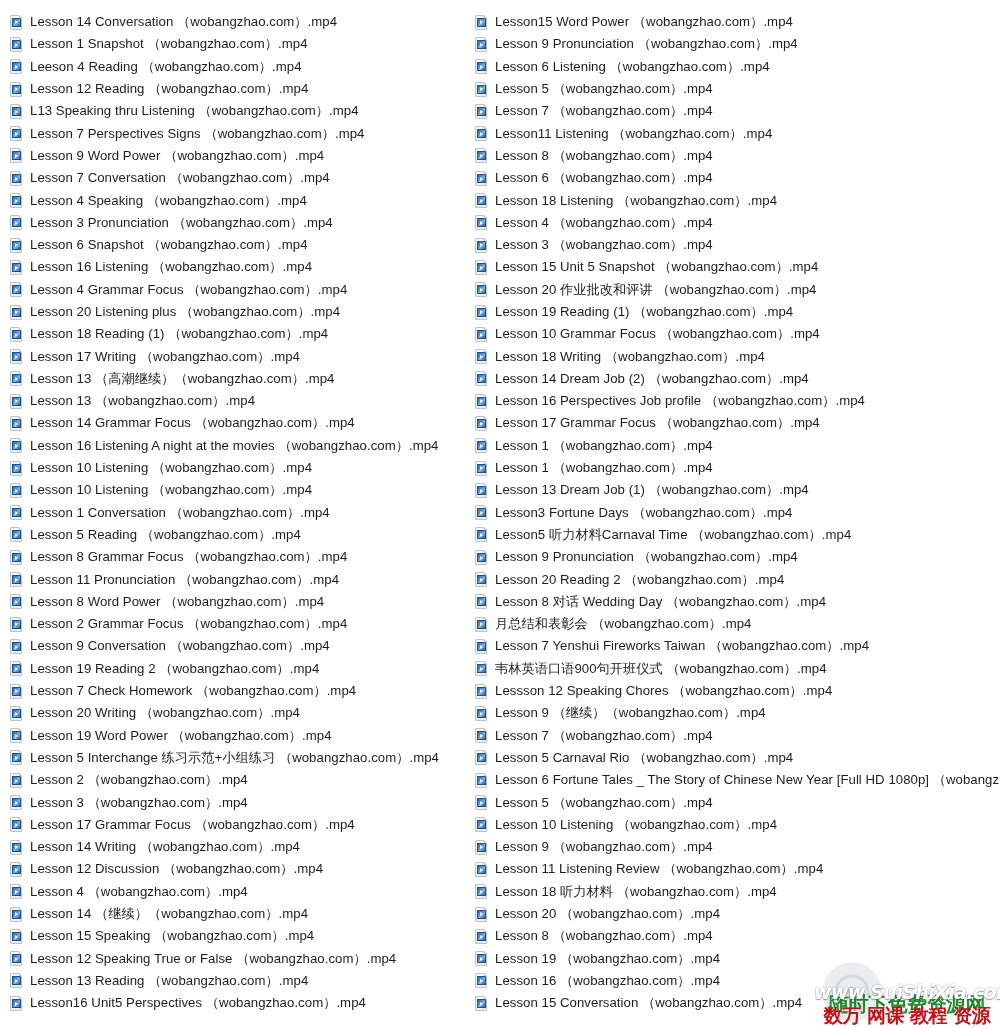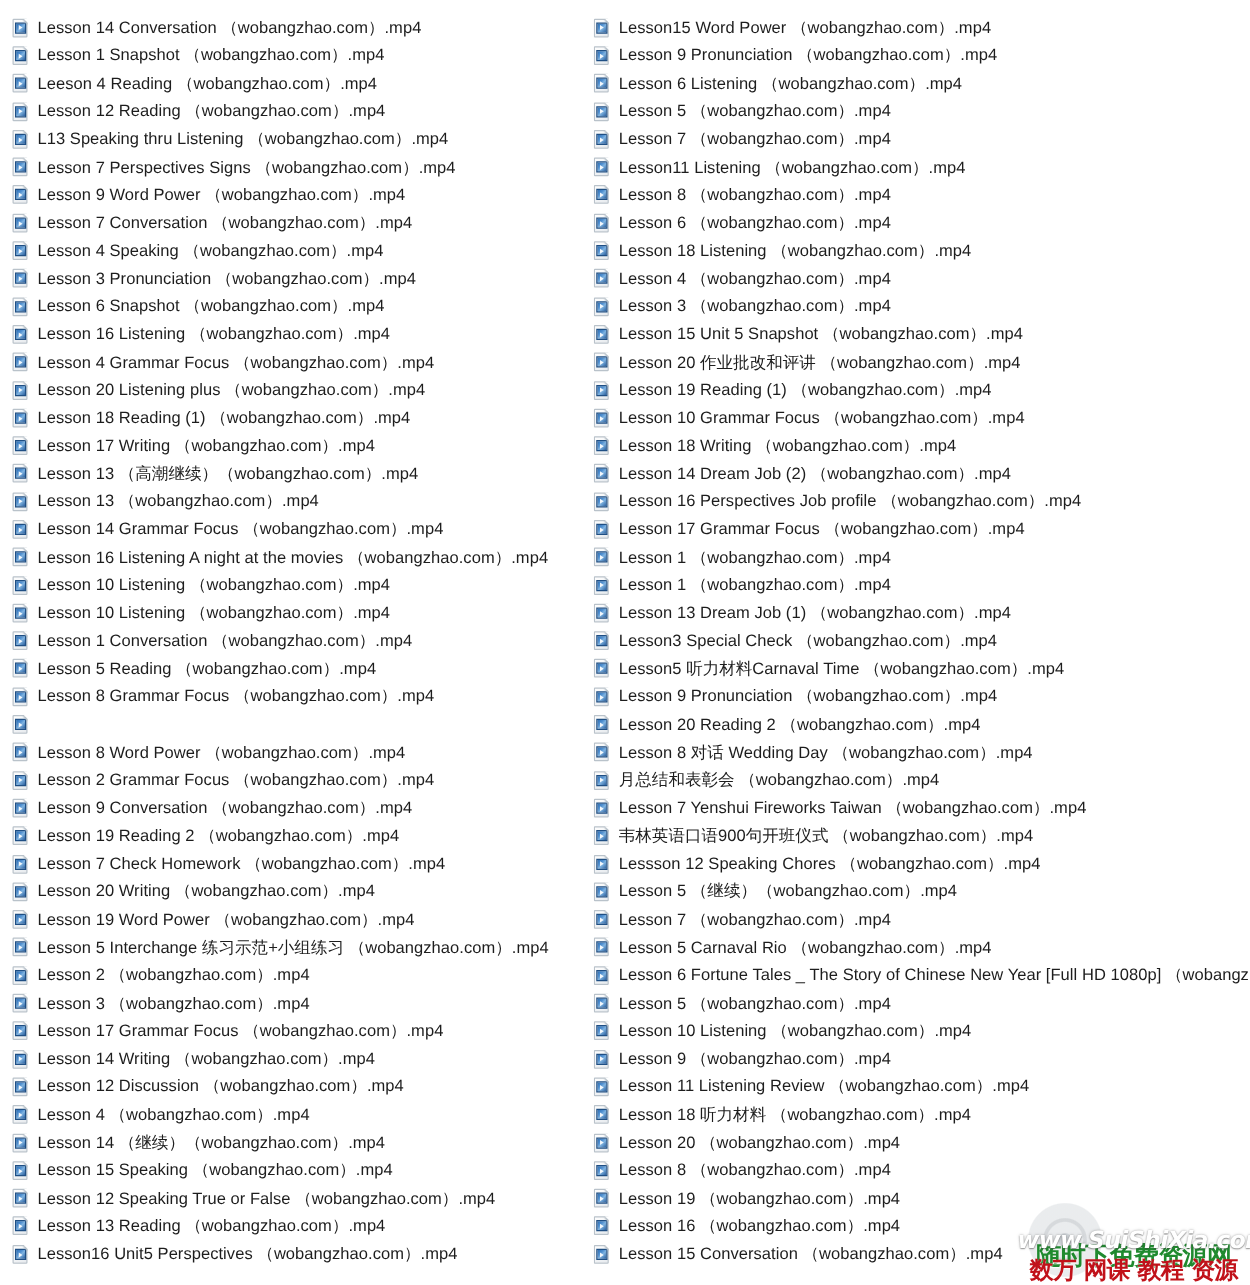--- a/index.html
+++ b/index.html
@@ -361,20 +361,21 @@
           <span class="fold"></span>
         </span>
         <span class="file-name">Lesson 8 Grammar Focus （wobangzhao.com）.mp4</span>
       </div>
       <div class="file-row">
         <span class="file-icon">
           <span class="page"></span>
           <span class="thumb"></span>
           <span class="fold"></span>
         </span>
+        <span class="file-name">Lesson 11 Pronunciation （wobangzhao.com）.mp4</span>
       </div>
       <div class="file-row">
         <span class="file-icon">
           <span class="page"></span>
           <span class="thumb"></span>
           <span class="fold"></span>
         </span>
         <span class="file-name">Lesson 8 Word Power （wobangzhao.com）.mp4</span>
       </div>
       <div class="file-row">
@@ -698,21 +699,21 @@
           <span class="fold"></span>
         </span>
         <span class="file-name">Lesson 13 Dream Job (1) （wobangzhao.com）.mp4</span>
       </div>
       <div class="file-row">
         <span class="file-icon">
           <span class="page"></span>
           <span class="thumb"></span>
           <span class="fold"></span>
         </span>
-        <span class="file-name">Lesson3 Special Check （wobangzhao.com）.mp4</span>
+        <span class="file-name">Lesson3 Fortune Days （wobangzhao.com）.mp4</span>
       </div>
       <div class="file-row">
         <span class="file-icon">
           <span class="page"></span>
           <span class="thumb"></span>
           <span class="fold"></span>
         </span>
         <span class="file-name">Lesson5 听力材料Carnaval Time （wobangzhao.com）.mp4</span>
       </div>
       <div class="file-row">
@@ -770,21 +771,21 @@
           <span class="fold"></span>
         </span>
         <span class="file-name">Lessson 12 Speaking Chores （wobangzhao.com）.mp4</span>
       </div>
       <div class="file-row">
         <span class="file-icon">
           <span class="page"></span>
           <span class="thumb"></span>
           <span class="fold"></span>
         </span>
-        <span class="file-name">Lesson 5 （继续）（wobangzhao.com）.mp4</span>
+        <span class="file-name">Lesson 9 （继续）（wobangzhao.com）.mp4</span>
       </div>
       <div class="file-row">
         <span class="file-icon">
           <span class="page"></span>
           <span class="thumb"></span>
           <span class="fold"></span>
         </span>
         <span class="file-name">Lesson 7 （wobangzhao.com）.mp4</span>
       </div>
       <div class="file-row">

